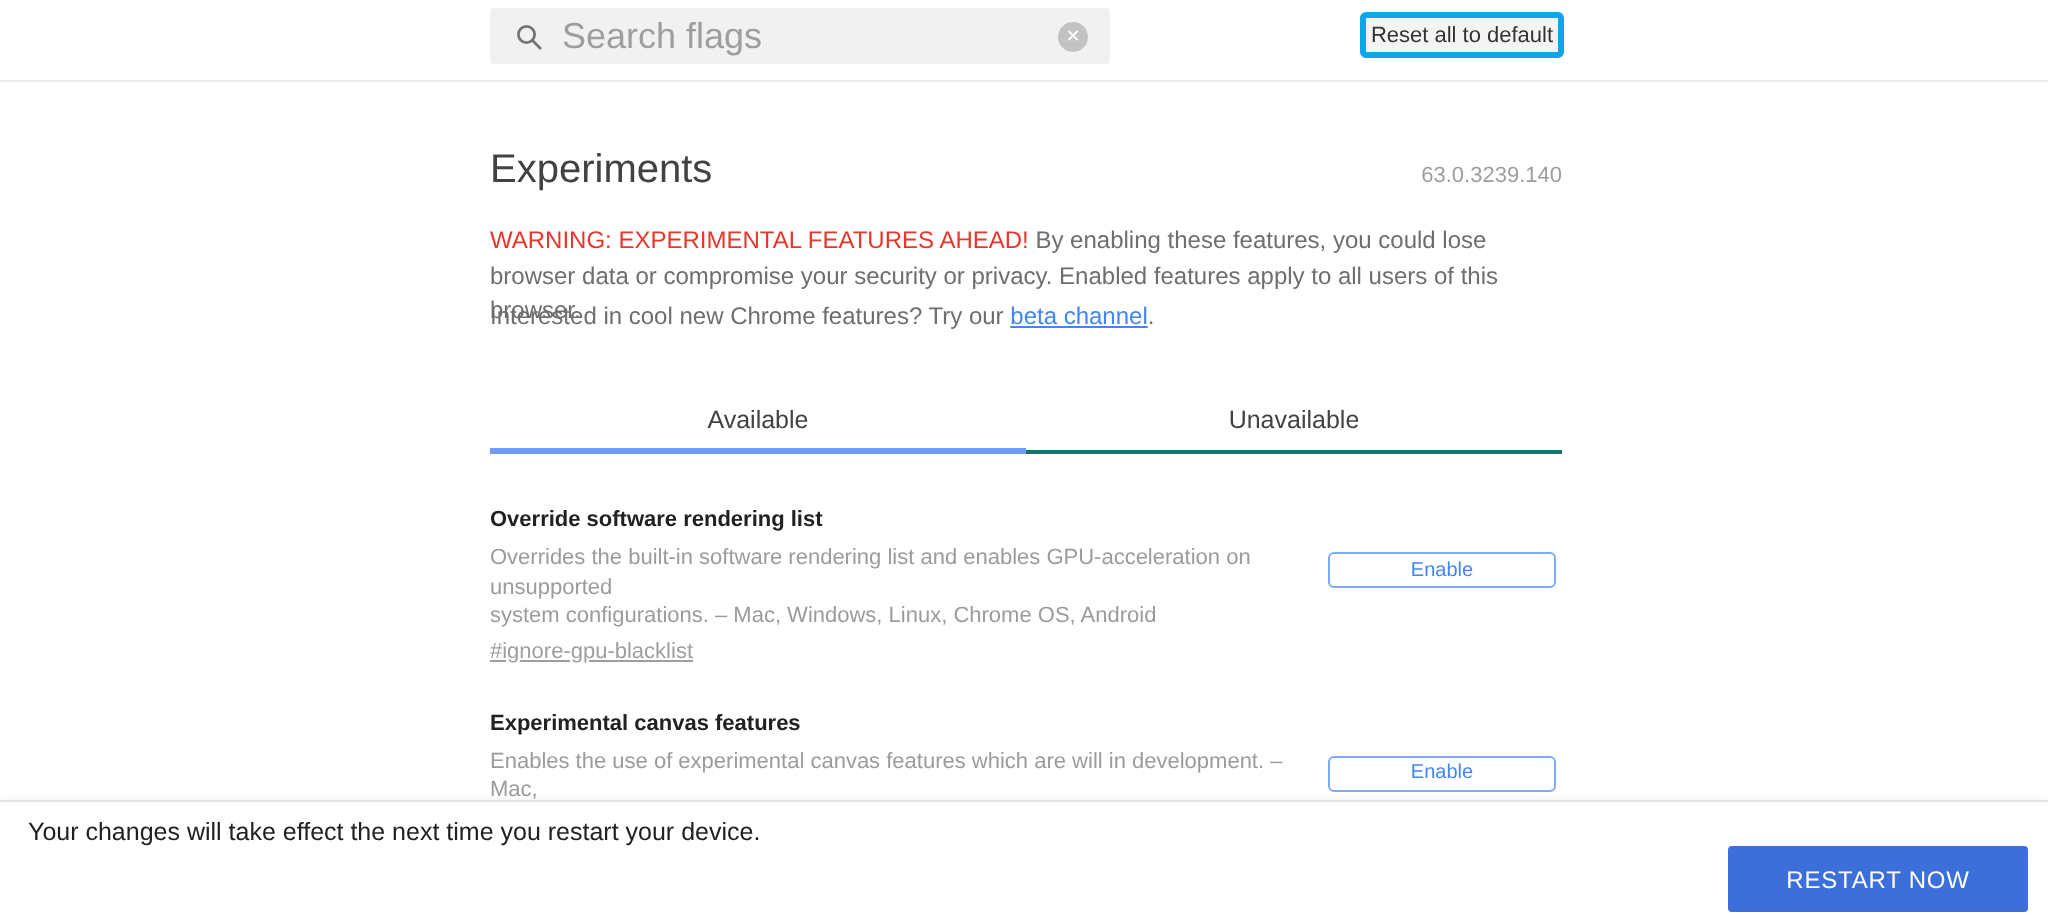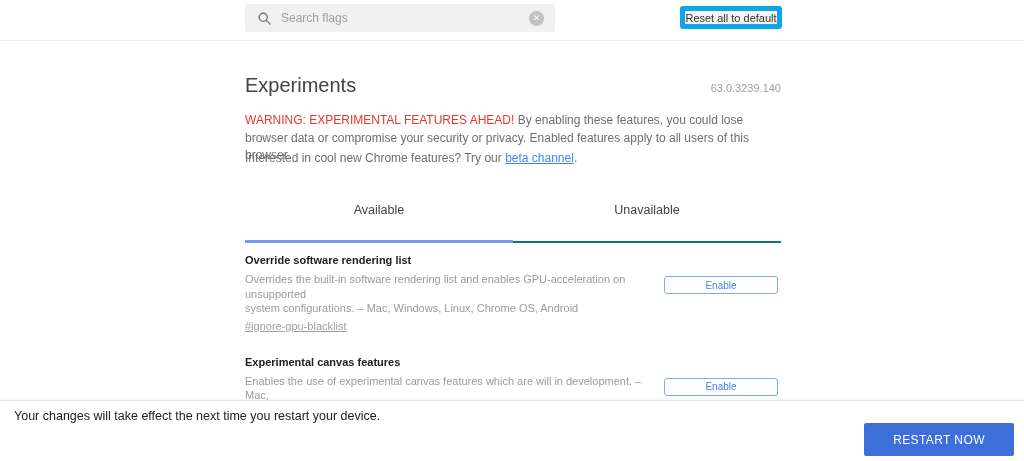--- a/index.html
+++ b/index.html
@@ -9,45 +9,45 @@
     font-family:"Liberation Sans", sans-serif; color:#333;
   }
 
   
   .topbar { position:absolute; left:0; top:0; width:1024px; height:41px;
             background:#fff; border-bottom:1px solid #ededed; }
   .search-box { position:absolute; left:245px; top:4px; width:310px; height:28px;
                 background:#f1f1f1; border-radius:2px; display:flex; align-items:center; }
   .search-icon { margin-left:12px; display:flex; }
   .search-input { flex:1; margin-left:9px; border:none; outline:none; background:transparent;
-                  font-family:"Liberation Sans", sans-serif; font-size:12px; color:#4c1d95; }
+                  font-family:"Liberation Sans", sans-serif; font-size:18px; color:#4c1d95; }
   .search-input::placeholder { color:#9e9e9e; }
   .clear-btn { width:15px; height:15px; margin-right:11px; border-radius:50%;
                background:#c2c2c2; color:#fff; font-size:9px; line-height:15px;
                text-align:center; cursor:pointer; flex:0 0 auto; }
   .reset-btn { position:absolute; left:680px; top:6px; width:102px; height:23px;
-               background:#f4f4f4; border:5px solid #0ea5e9; border-radius:3px;
+               background:#f4f4f4; border:3px solid #0ea5e9; border-radius:3px;
                font-family:"Liberation Sans", sans-serif; font-size:11px; color:#333;
                cursor:pointer; }
 
   
   .page-title { position:absolute; left:245px; top:74px; font-size:20px; color:#424242; }
   .version { position:absolute; right:243px; top:82px; font-size:11px; color:#9e9e9e; }
 
   .warning { position:absolute; left:245px; top:112px; width:536px;
              font-size:12px; line-height:17.5px; color:#6e6e6e; }
   .warning-red { color:#e8362b; }
   .beta-line { position:absolute; left:245px; top:151px; font-size:12px; color:#6e6e6e; }
   .beta-link { color:#4285f4; text-decoration:underline; cursor:pointer; }
 
   
   .tabs { position:absolute; left:245px; top:200px; width:536px; display:flex; }
   .tab { width:50%; text-align:center; padding:3px 0 8px; font-size:12.5px; color:#424242;
          border-bottom:2px solid #0f766e; cursor:pointer; }
-  .tab.selected { border-bottom:3px solid #6e9cf5; padding-bottom:23px; }
+  .tab.selected { border-bottom:3px solid #6e9cf5; padding-bottom:7px; }
 
   
   .flags-list { position:absolute; left:245px; top:245px; width:536px; }
   .flag-row { position:relative; padding-top:9px; margin-bottom:13px; }
   .flag-title { font-size:11px; font-weight:bold; line-height:13px; color:#212121;
                 margin-bottom:5px; }
   .flag-desc { width:404px; font-size:11px; line-height:14.5px; color:#9b9b9b;
                white-space:pre-line; }
   .flag-link { display:inline-block; margin-top:4px; font-size:11px; line-height:13px;
                color:#9e9e9e; text-decoration:underline; cursor:pointer; }

